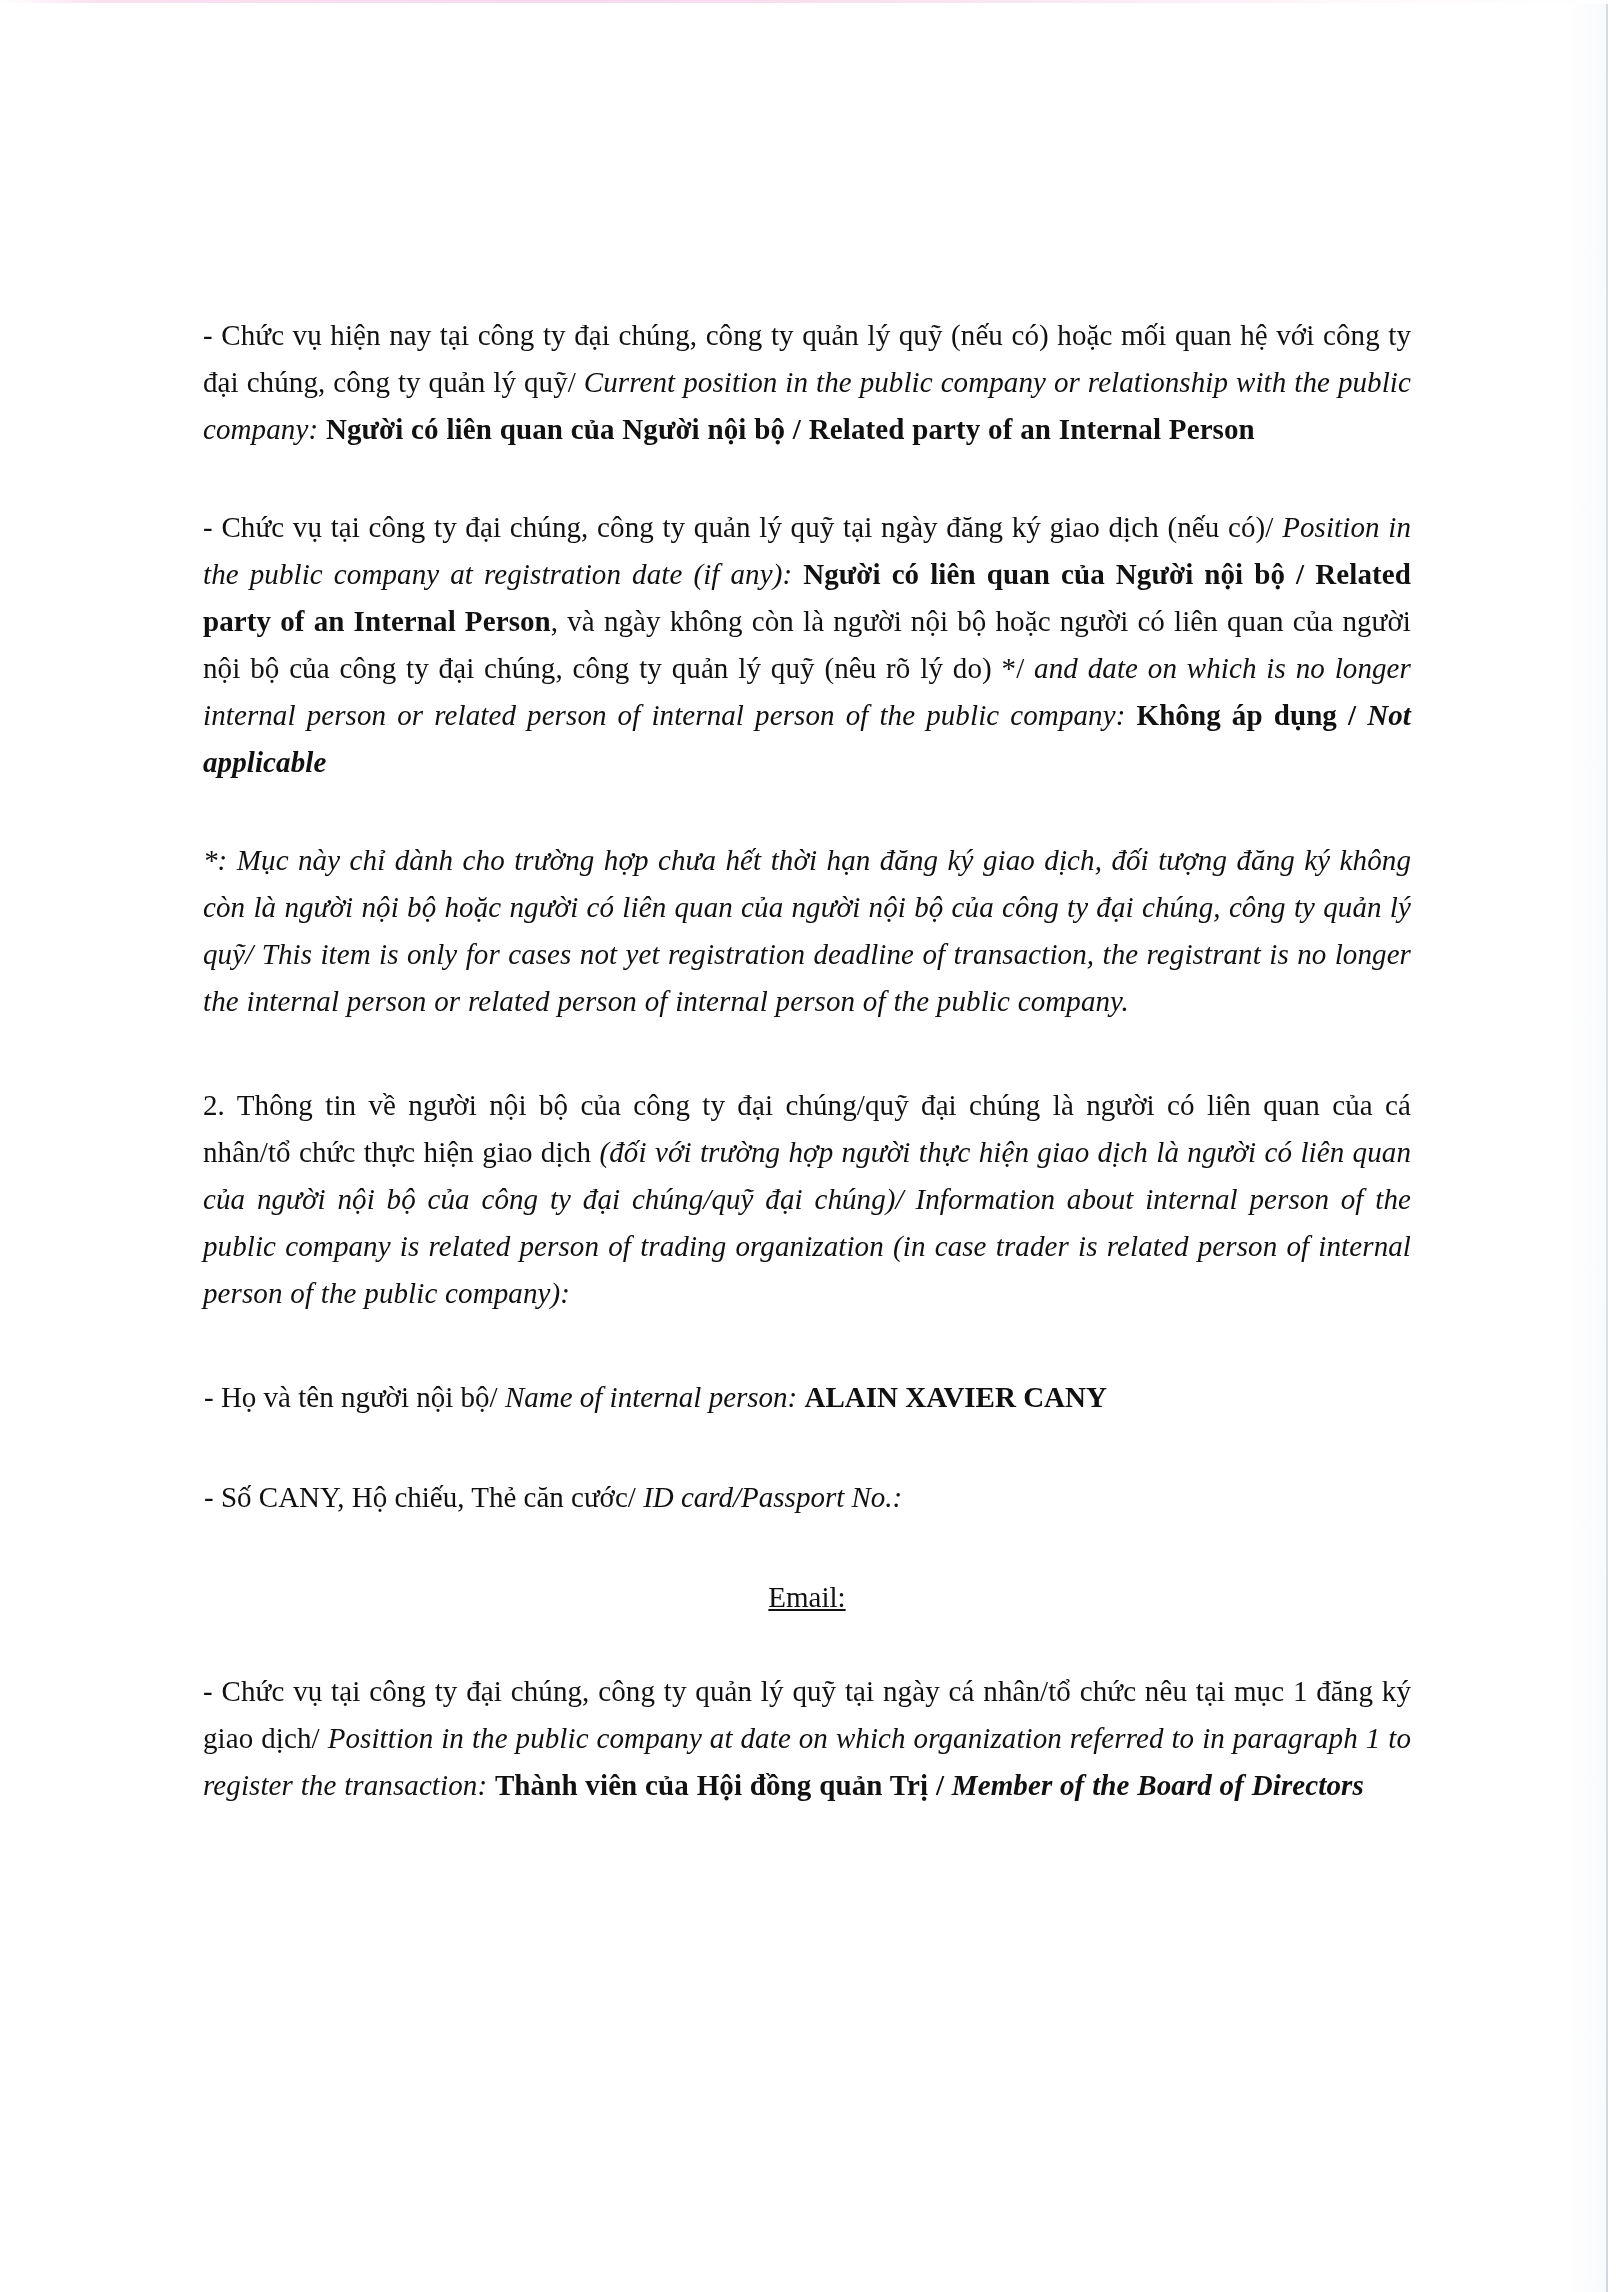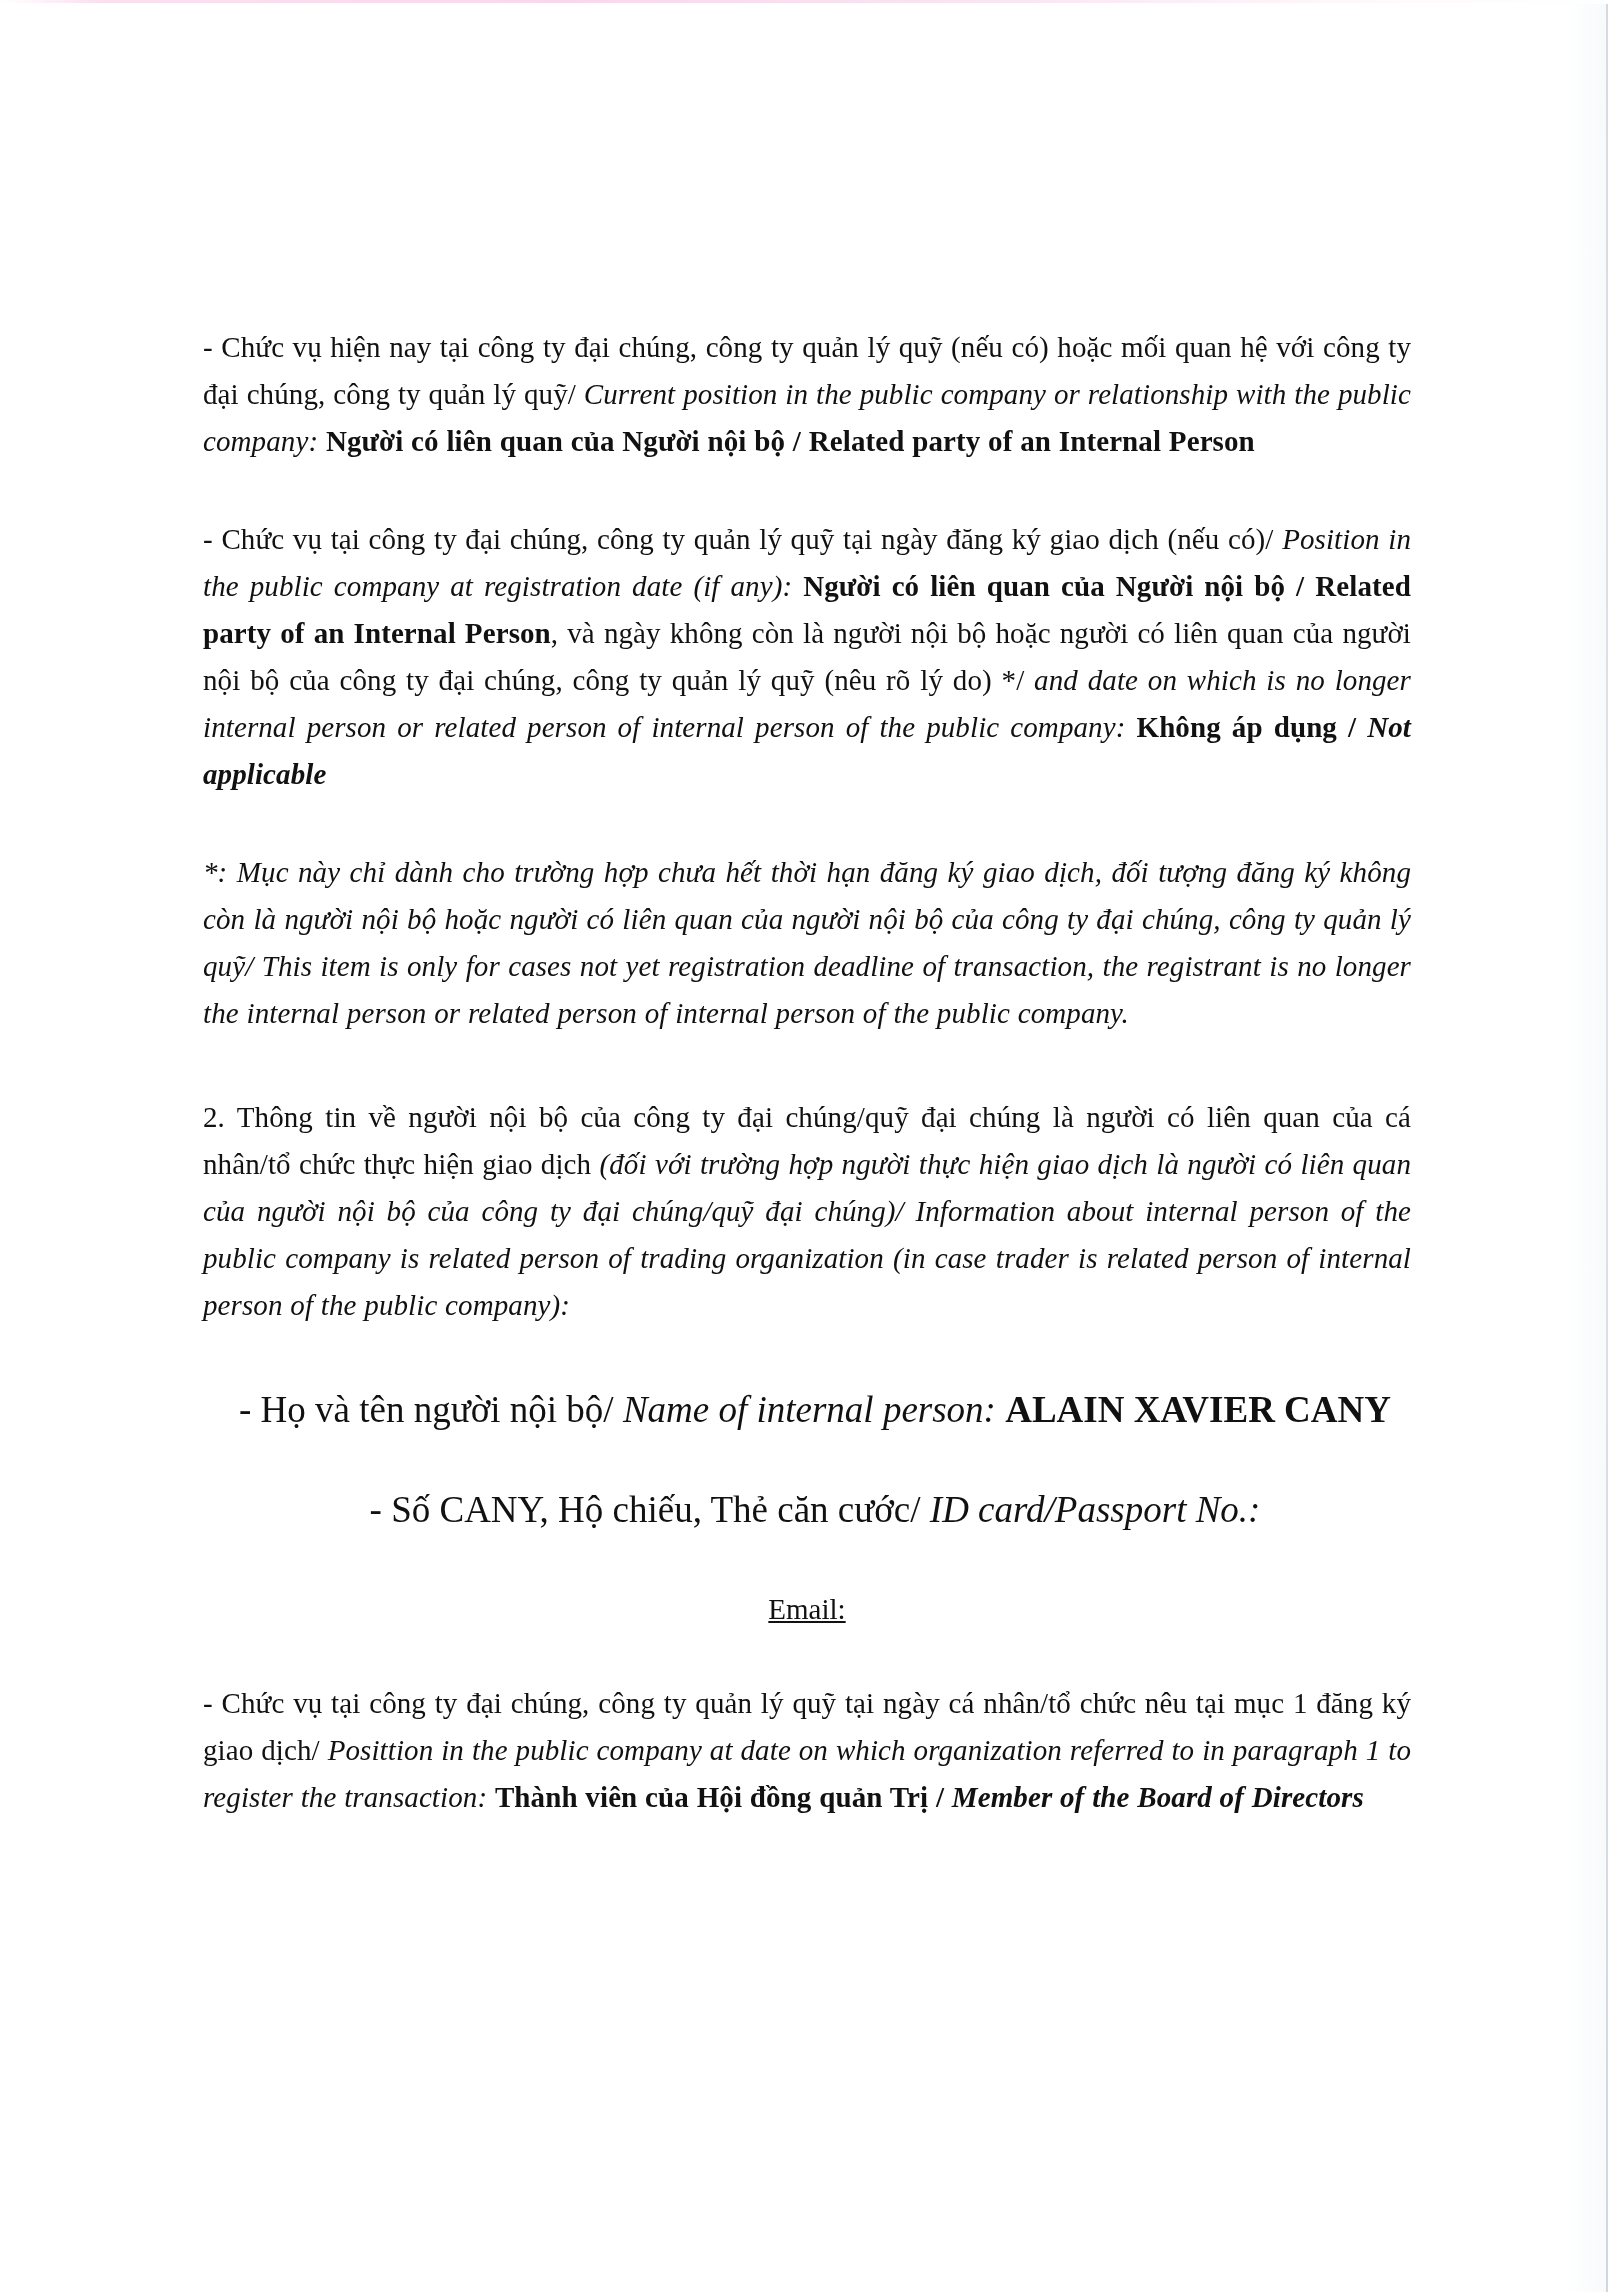--- a/index.html
+++ b/index.html
@@ -45,41 +45,41 @@
     position: absolute;
     top: 3.9px; left: 1568px;
     width: 38px;
     height: 2289px;
     background: linear-gradient(to right, rgba(255,255,255,0) 0%, rgba(241,245,248,0.55) 100%);
   }
 
   #doc-body {
     position: absolute;
     left: 203px;
-    top: 324px;
+    top: 312px;
     width: 1208px;
   }
 
   .para {
     text-align: justify;
     font-size: 29px;
     line-height: 47px;
     margin: 0 0 43px 0;
     letter-spacing: 0.1px;
     word-spacing: 0.4px;
   }
   .para:last-child { margin-bottom: 0; }
   .para.gap-md  { margin-bottom: 51px; }
   .para.gap-lg  { margin-bottom: 57px; }
 
   .field-line {
-    text-align: center;
-    font-size: 37px;
+    text-align: left;
+    font-size: 29px;
     line-height: 47px;
-    margin: 0 0 53px 16px;
+    margin: 0 0 53px 1px;
   }
 
   i, .it { font-style: italic; }
   b, .bd { font-weight: bold; }
   .bi { font-weight: bold; font-style: italic; }
 
   
   .contact-row {
     display: flex;
     width: 1208px;

